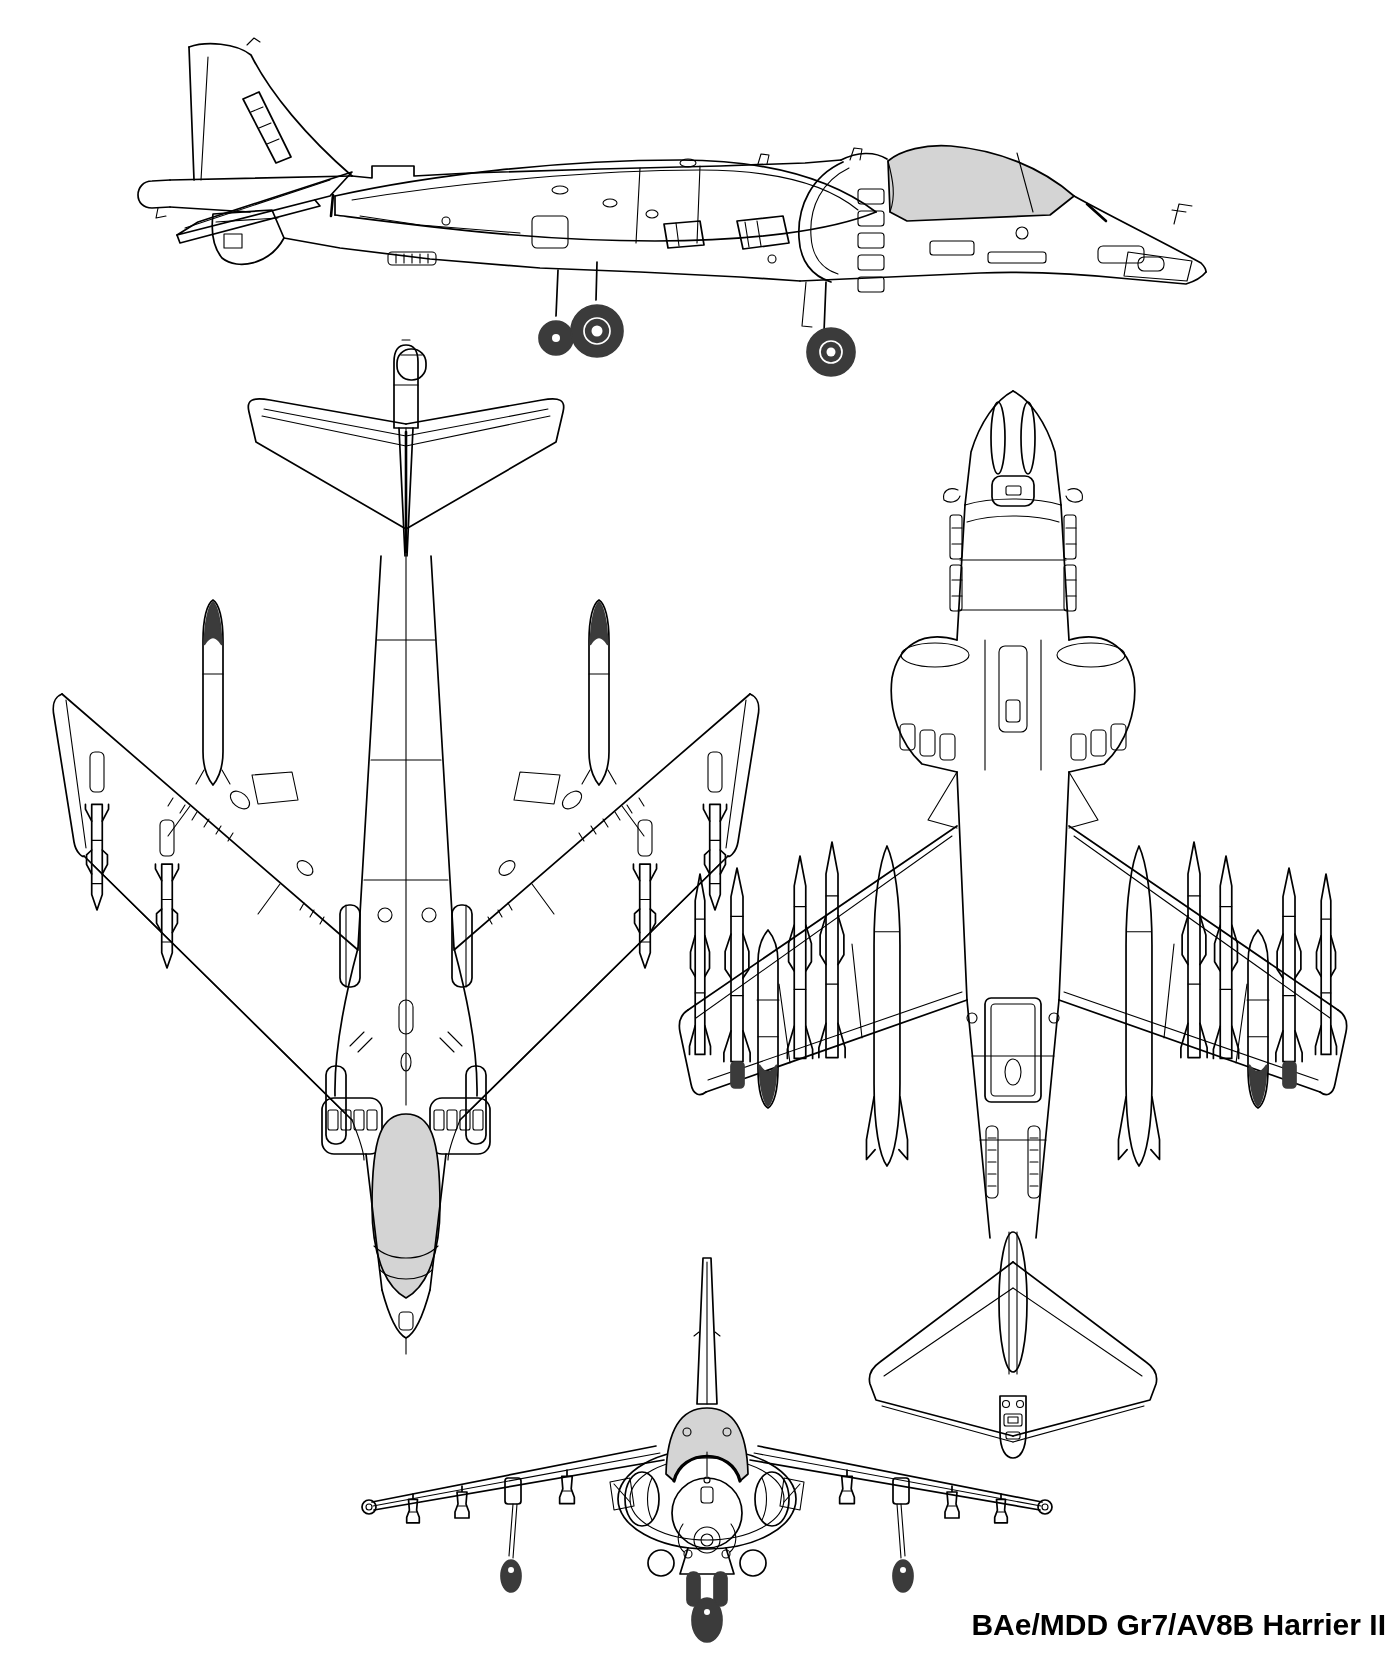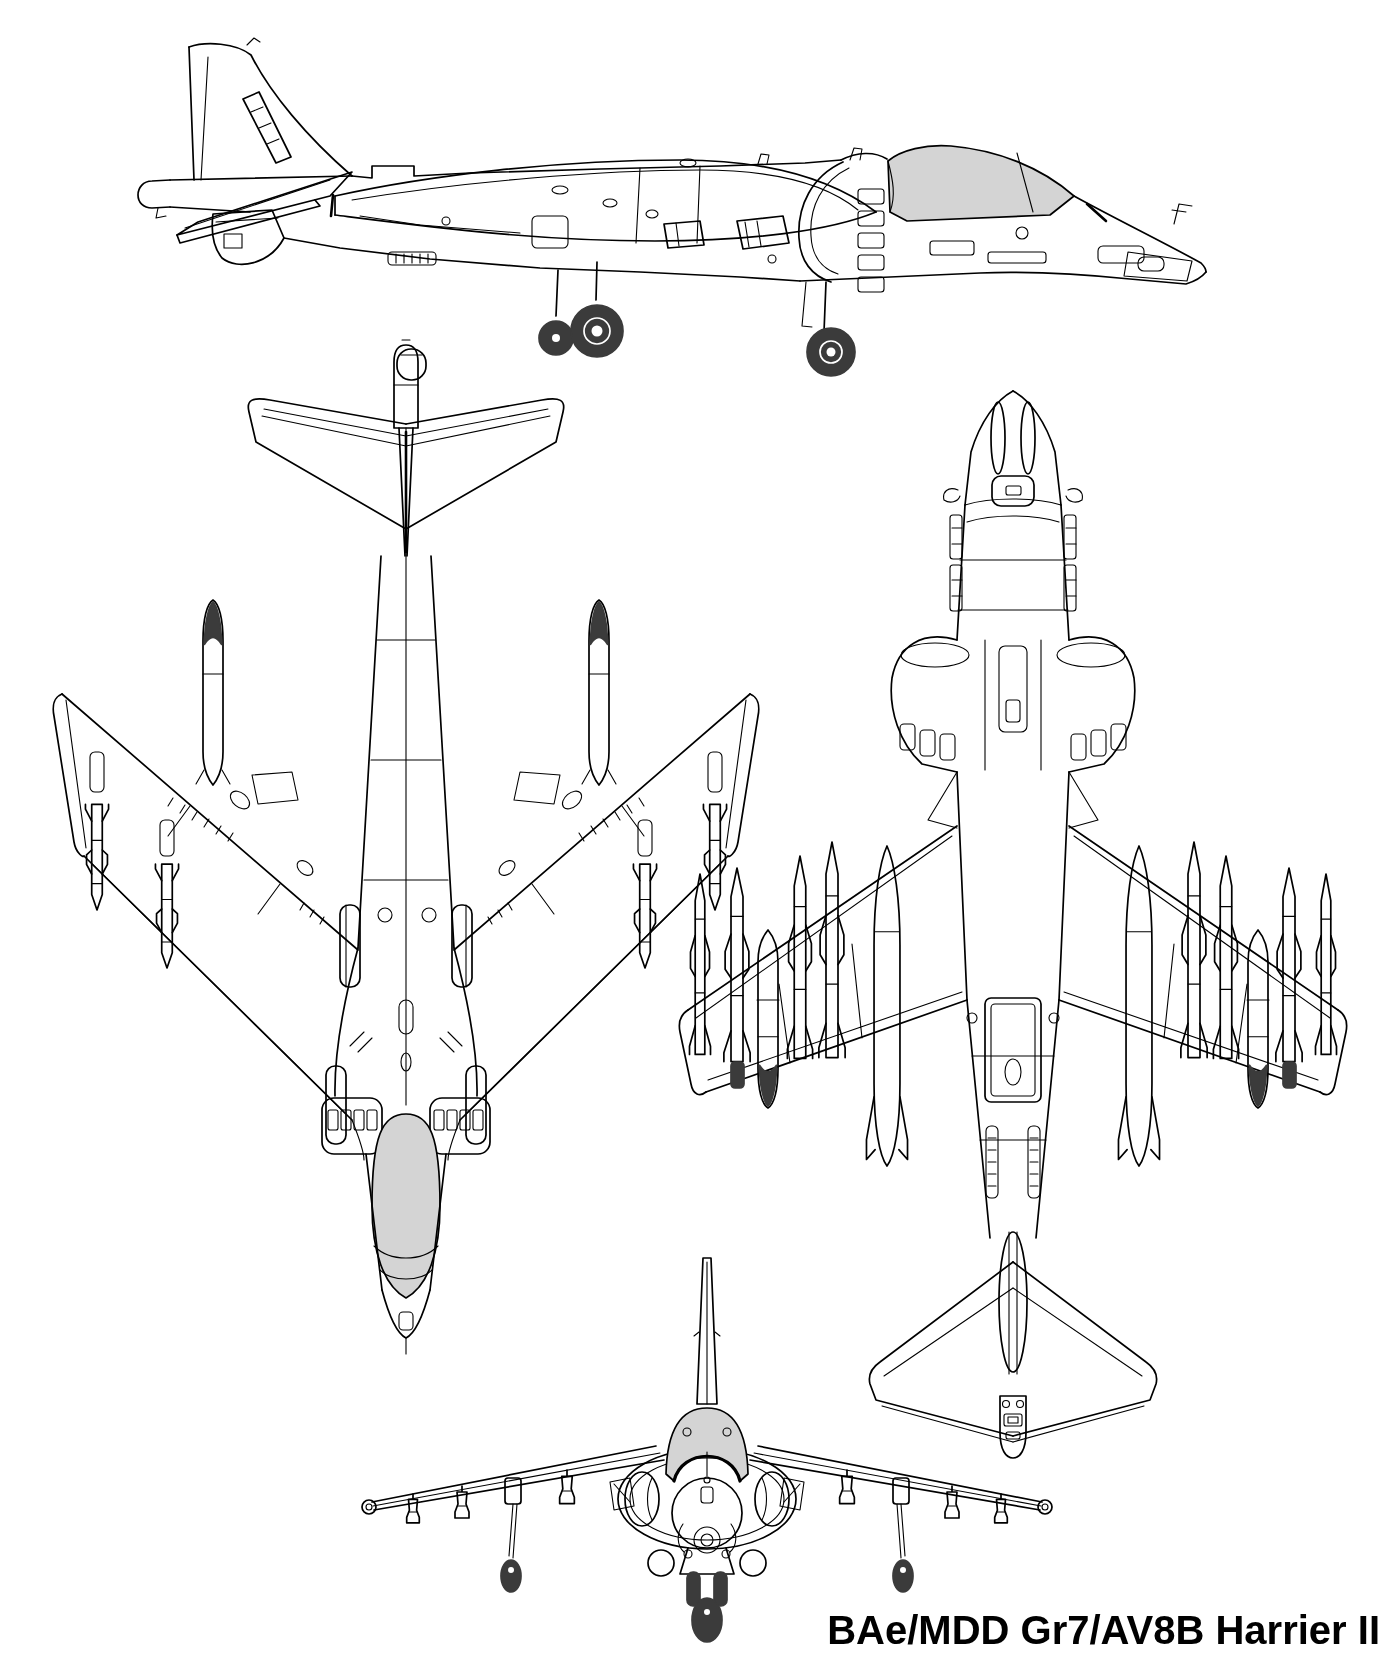--- a/index.html
+++ b/index.html
@@ -8,21 +8,21 @@
        font-family:"Liberation Sans", sans-serif;}
   #stage{position:absolute;left:0;top:0;width:1400px;height:1665px;}
   #bp{display:block;}
   #bp *{stroke:var(--ink);fill:none;stroke-width:1.7;stroke-linecap:round;stroke-linejoin:round;}
   #bp .thin{stroke-width:1.1;}
   #bp .thick{stroke-width:2.6;}
   #bp .gy{fill:var(--canopy);}
   #bp .dk{fill:var(--tire);stroke:var(--tire);}
   #bp .wh{stroke:#fff;fill:none;}
   #bp .whf{fill:#fff;stroke:none;}
-  .caption{position:absolute;top:1608px;right:20px;font-weight:bold;font-size:40px;
+  .caption{position:absolute;top:1608px;right:14px;font-weight:bold;font-size:30px;
            color:var(--ink);letter-spacing:0px;white-space:nowrap;}
 </style>
 </head>
 <body>
 
 <div id="stage">
 <svg id="bp" viewBox="0 0 1400 1665" width="1400" height="1665">
   <defs>
     <g id="msl">
       <path vector-effect="non-scaling-stroke" d="M0,0 L4.8,13 L4.8,88 L-4.8,88 L-4.8,13 Z"></path>

